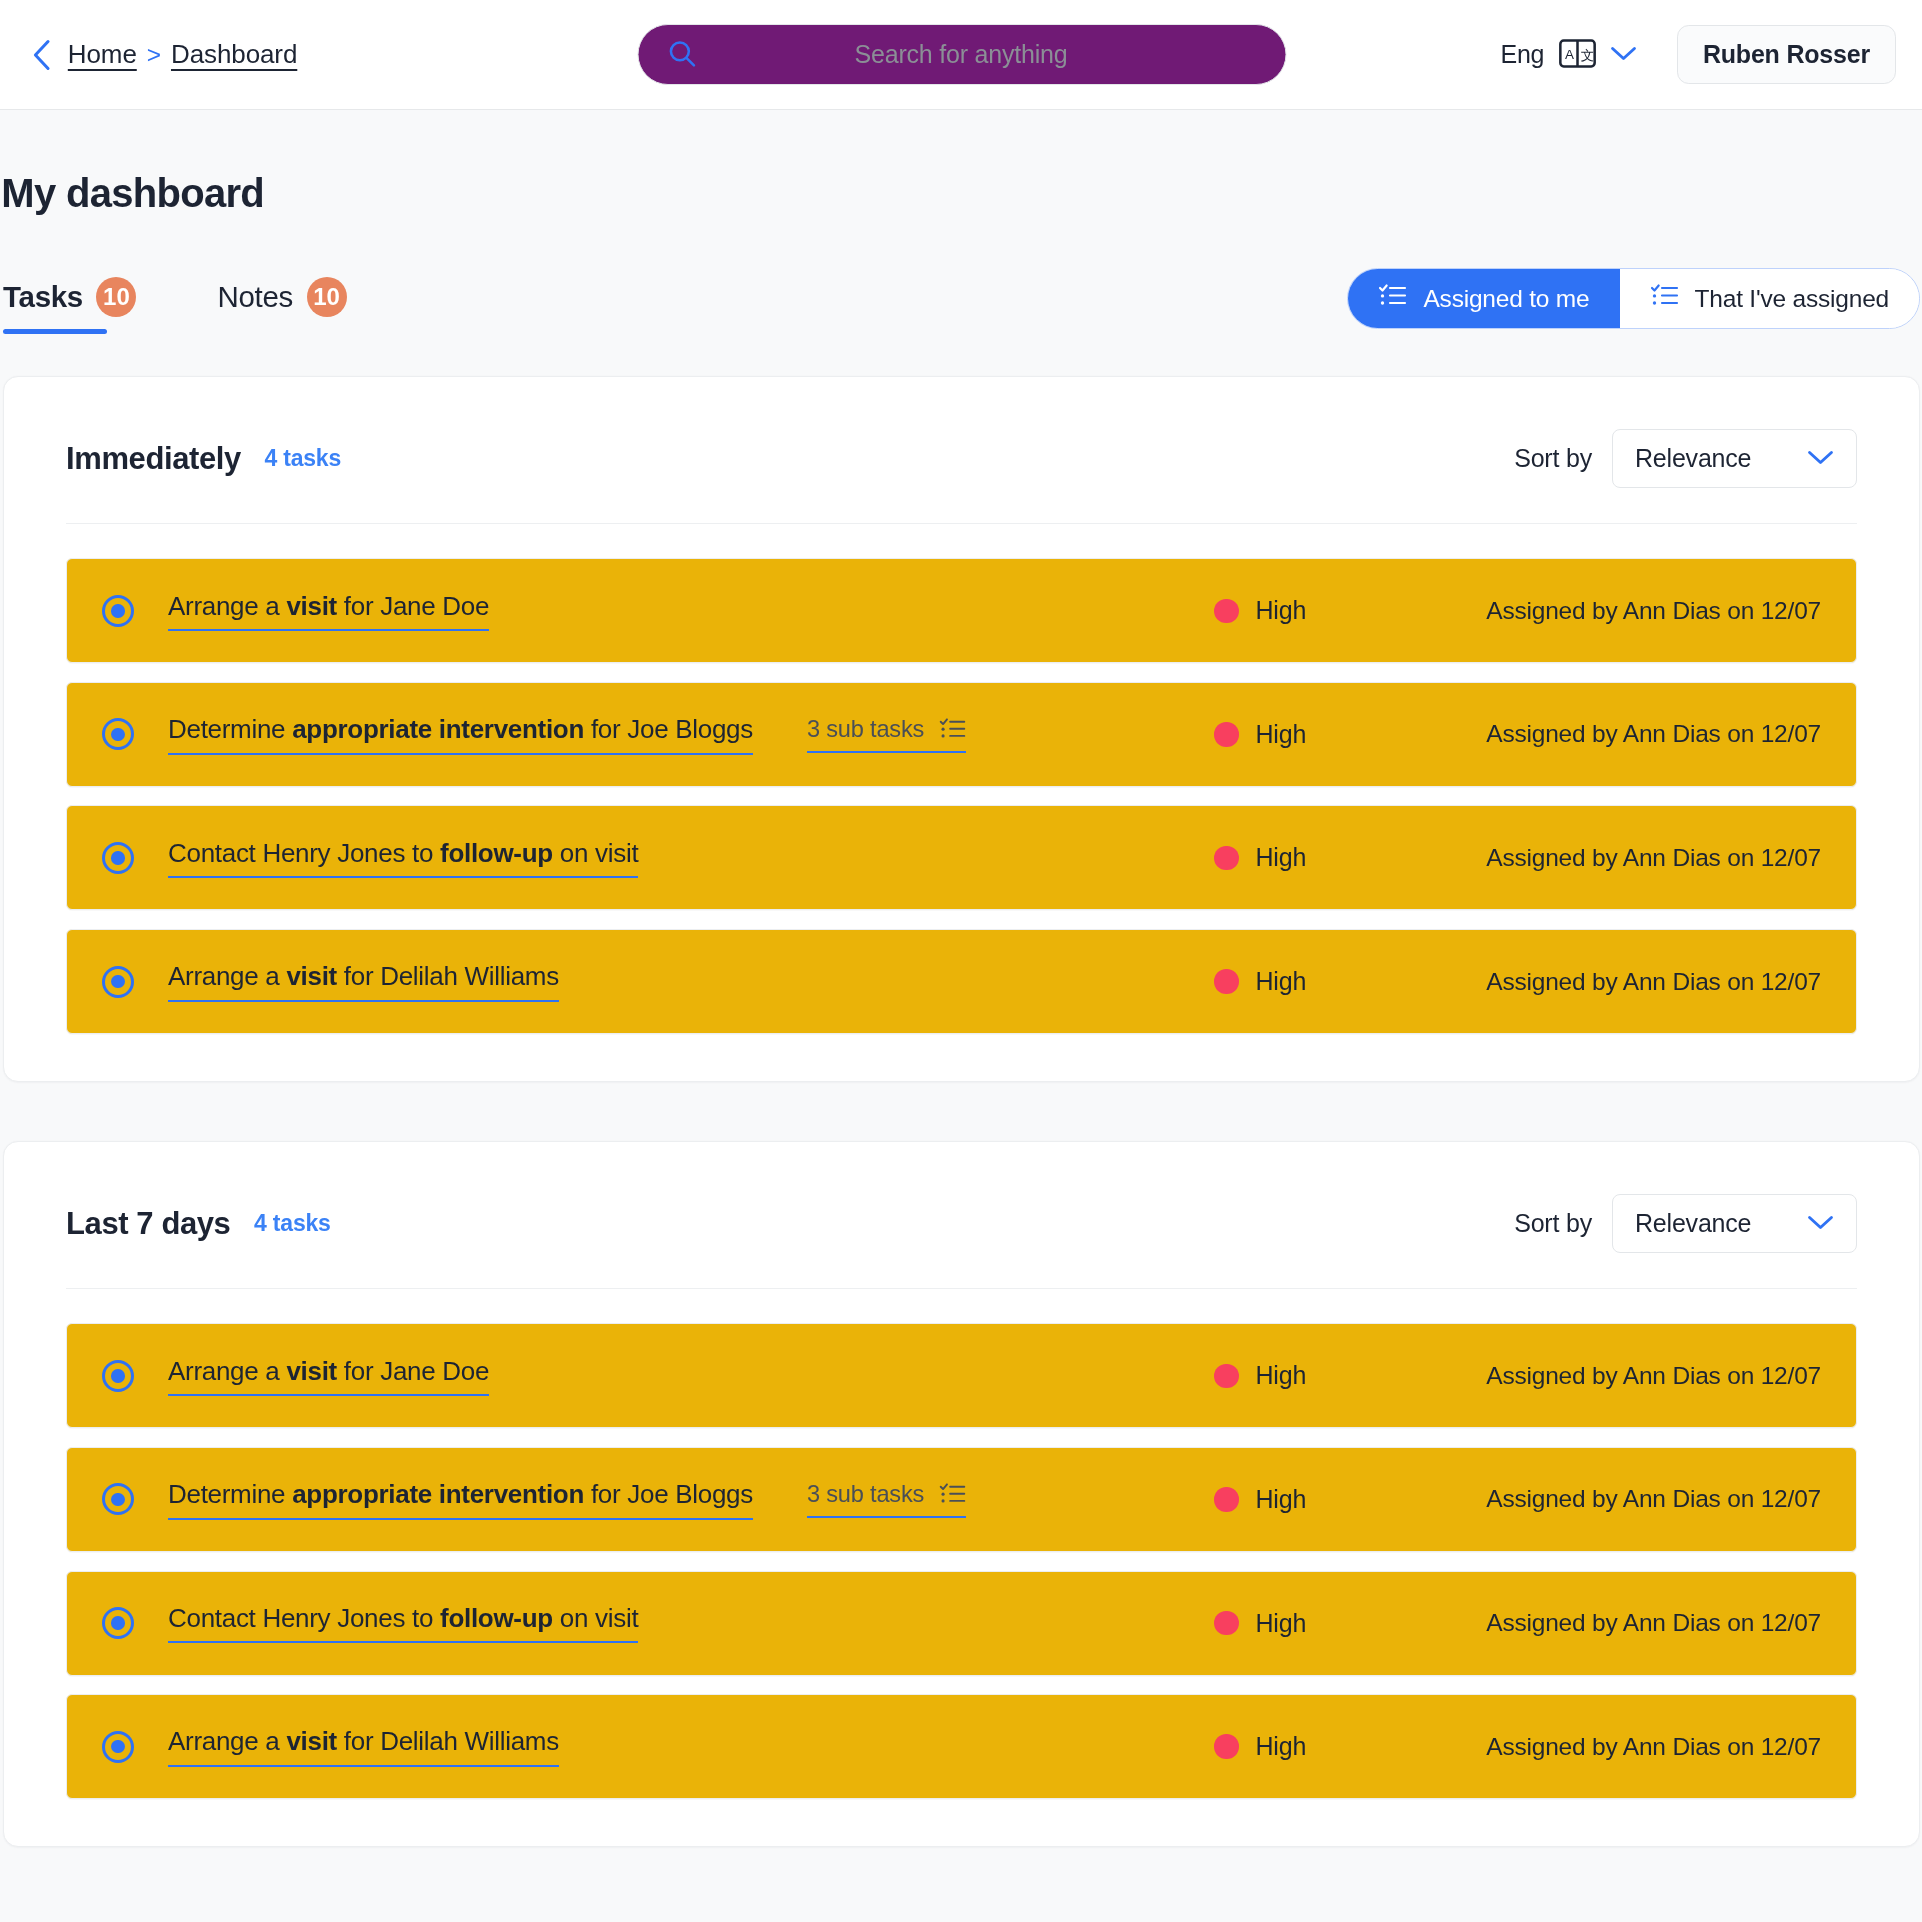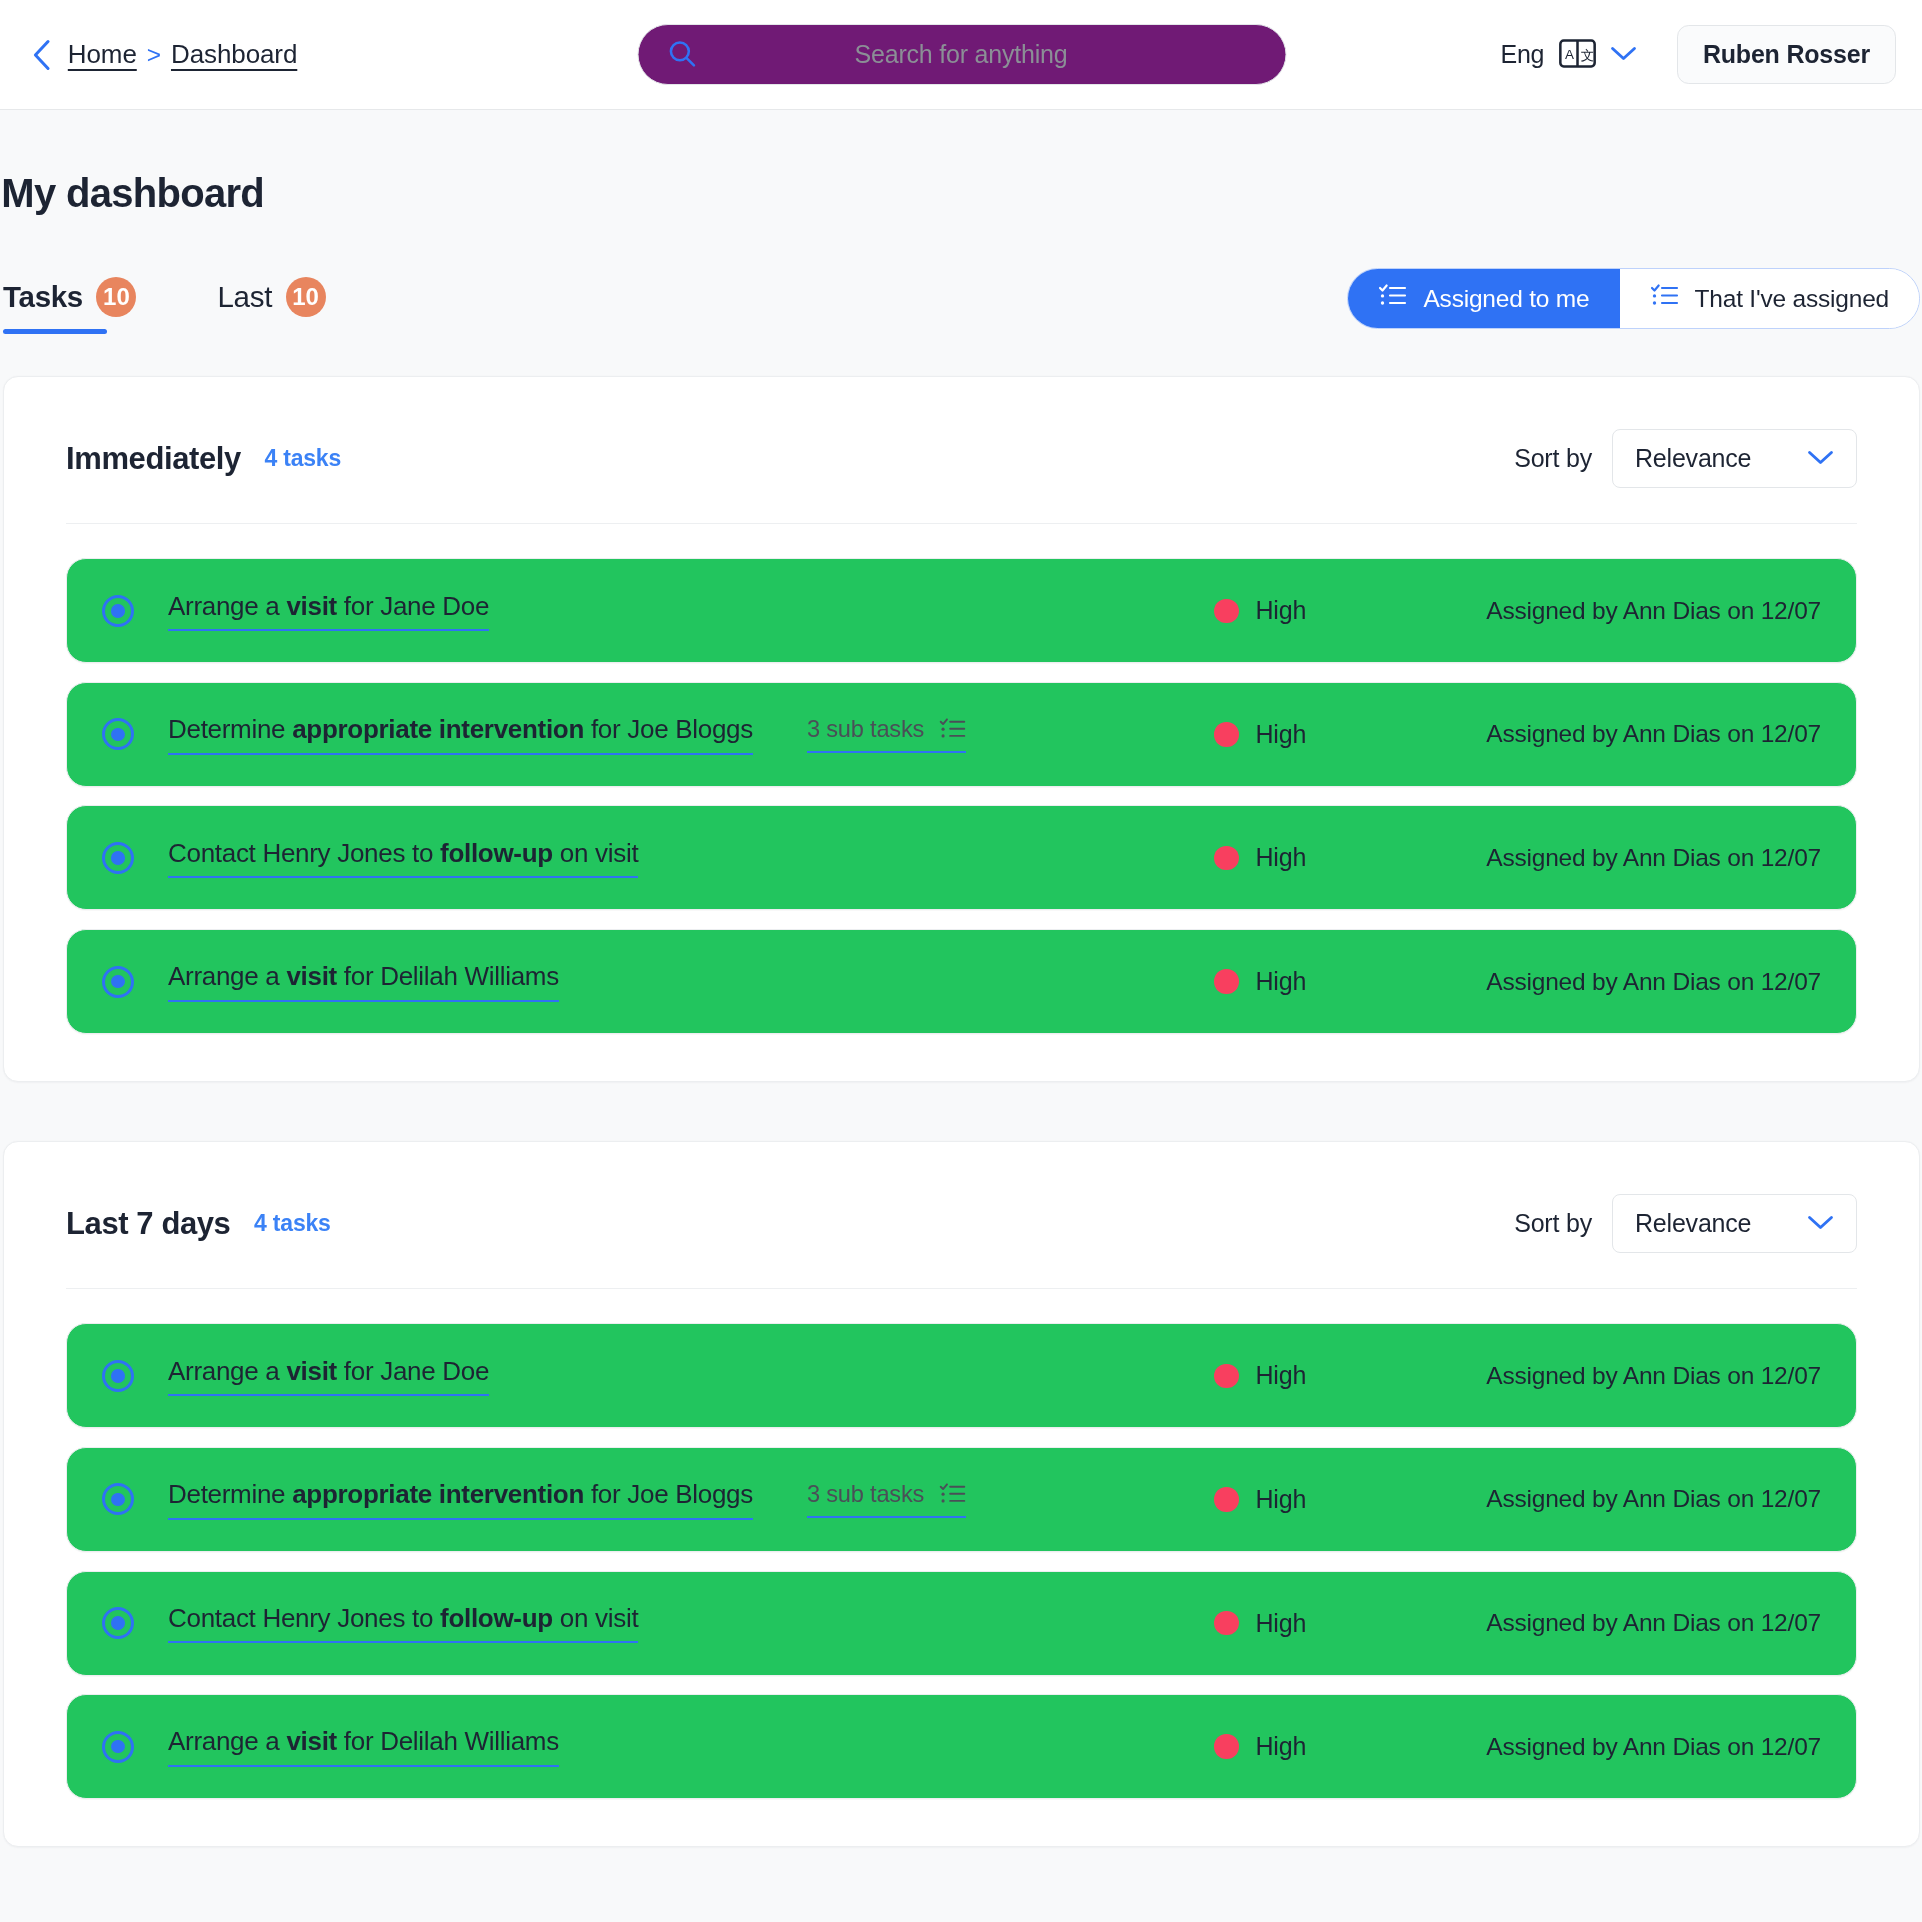--- a/index.html
+++ b/index.html
@@ -217,27 +217,27 @@
   .divider {
     height: 1.3px;
     background: #edeff1;
     margin: 35px 22px 0 22px;
   }
 
   .task-list { padding: 0 22px; margin-top: 34px; }
 
   .task-row {
     border: 1.3px solid #eceef0;
-    border-radius: 20px;
+    border-radius: 6px;
     height: 105px;
     display: flex;
     align-items: center;
     padding: 0 35px;
     margin-bottom: 18.6px;
-    background: #22c55e;
+    background: #eab308;
     box-shadow: 0 0.8px 0.8px rgba(16,24,40,.03);
     cursor: pointer;
   }
   .task-row:last-child { margin-bottom: 0; }
 
   .radio {
     width: 32px; height: 32px;
     flex: 0 0 32px;
     border-radius: 50%;
     border: 3.4px solid #2f72f4;
@@ -358,21 +358,21 @@
   <div class="page-title">My dashboard</div>
 
   <div class="tabs-row">
 
     <div class="tab active">
       <span class="t-lbl">Tasks</span>
       <span class="badge">10</span>
     </div>
 
     <div class="tab">
-      <span class="t-lbl">Last</span>
+      <span class="t-lbl">Notes</span>
       <span class="badge">10</span>
     </div>
 
     <div class="toggle-group">
       <div class="tg-btn on">
         <span>
           <svg width="29" height="25" viewBox="0 0 34 30" fill="none" aria-hidden="true">
             <path d="M2 6 L5 9 L10 3" stroke="#ffffff" stroke-width="2.6" stroke-linecap="round" stroke-linejoin="round"></path>
             <path d="M14 6 H32" stroke="#ffffff" stroke-width="2.6" stroke-linecap="round"></path>
             <path d="M14 15 H32" stroke="#ffffff" stroke-width="2.6" stroke-linecap="round"></path>

